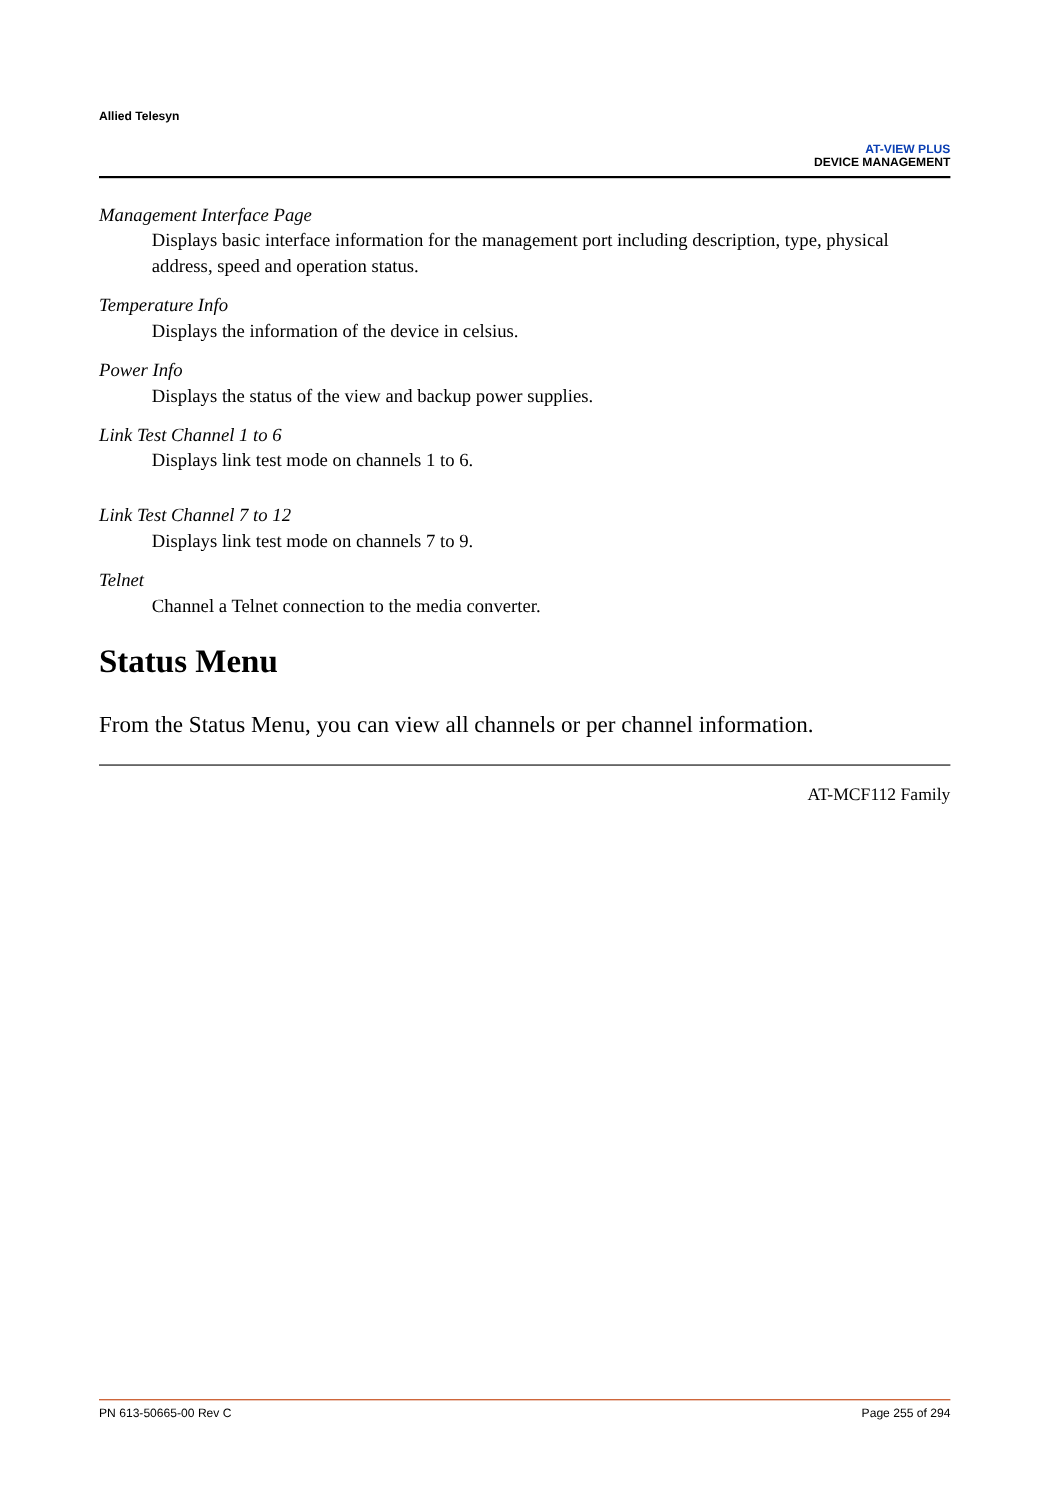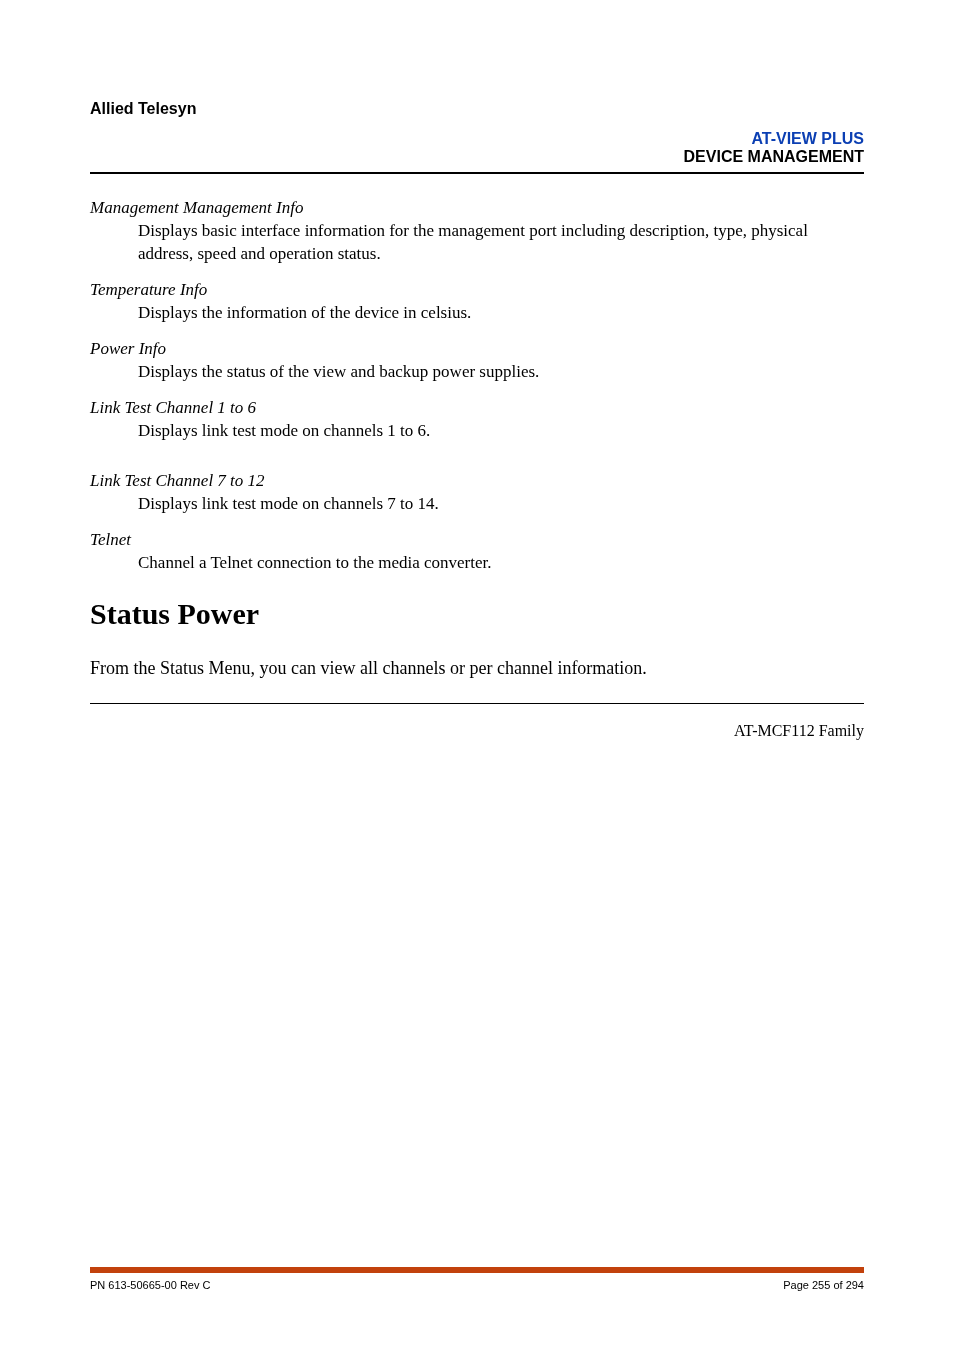--- a/index.html
+++ b/index.html
@@ -8,21 +8,21 @@
     background: #fff;
     width: 954px;
     height: 1351px;
     position: relative;
     padding: 100px 90px 60px 90px;
   }
   .header-row {
     display: flex;
     justify-content: space-between;
     font-family: Verdana, Arial, sans-serif;
-    font-size: 16px;
+    font-size: 11px;
     font-weight: bold;
     color: #000;
     padding-bottom: 6px;
     border-bottom: 2px solid #000;
     margin-bottom: 24px;
   }
   .header-right {
     text-align: right;
     margin-top: 30px;
   }
@@ -47,78 +47,78 @@
     line-height: 1.35;
   }
   h2.status-menu {
     font-family: "Times New Roman", Times, serif;
     font-weight: bold;
     font-size: 30px;
     margin-top: 22px;
     margin-bottom: 20px;
   }
   .intro-text {
-    font-size: 18px;
+    font-size: 21px;
     margin-bottom: 24px;
     margin-top: 27px;
   }
   hr.rule {
     border: none;
     border-top: 1.5px solid #000;
     margin-top: 8px;
     margin-bottom: 18px;
   }
   .family-label {
     text-align: right;
     font-size: 16px;
   }
   .footer {
     position: absolute;
     left: 90px;
     right: 90px;
     bottom: 60px;
-    border-top: 6px solid #c2410c;
+    border-top: 1px solid #c2410c;
     padding-top: 6px;
     display: flex;
     justify-content: space-between;
     font-family: Verdana, Arial, sans-serif;
     font-size: 11px;
     color: #000;
   }
 </style>
 </head>
 <body>
 
 <div class="header-row">
   <div>Allied Telesyn</div>
   <div class="header-right">
     <span class="blue">AT-VIEW PLUS</span>
     <span class="line2">DEVICE MANAGEMENT</span>
   </div>
 </div>
 
-<div class="section-title">Management Management Info</div>
+<div class="section-title">Management Interface Page</div>
 <div class="section-body">Displays basic interface information for the management port including description, type, physical address, speed and operation status.</div>
 
 <div class="section-title">Temperature Info</div>
 <div class="section-body">Displays the information of the device in celsius.</div>
 
 <div class="section-title">Power Info</div>
 <div class="section-body">Displays the status of the view and backup power supplies.</div>
 
 <div class="section-title">Link Test Channel 1 to 6</div>
 <div class="section-body" style="margin-bottom:28px">Displays link test mode on channels 1 to 6.</div>
 
 <div class="section-title">Link Test Channel 7 to 12</div>
-<div class="section-body">Displays link test mode on channels 7 to 14.</div>
+<div class="section-body">Displays link test mode on channels 7 to 9.</div>
 
 <div class="section-title">Telnet</div>
 <div class="section-body">Channel a Telnet connection to the media converter.</div>
 
-<h2 class="status-menu">Status Power</h2>
+<h2 class="status-menu">Status Menu</h2>
 
 <div class="intro-text">From the Status Menu, you can view all channels or per channel information.</div>
 
 <hr class="rule">
 
 <div class="family-label">AT-MCF112 Family</div>
 
 <div class="footer">
   <div>PN 613-50665-00 Rev C</div>
   <div>Page 255 of 294</div>

